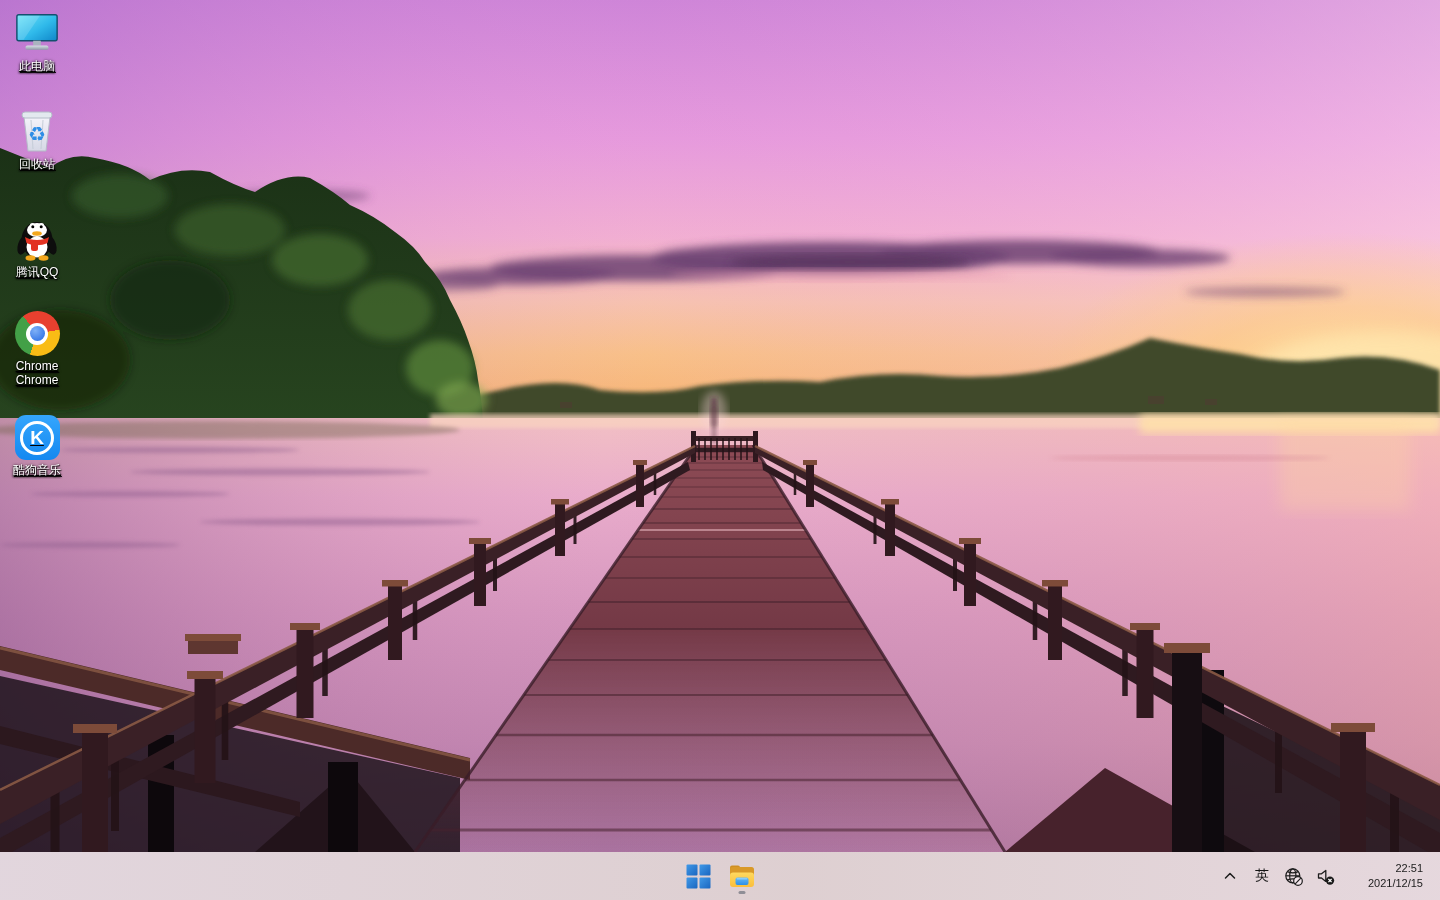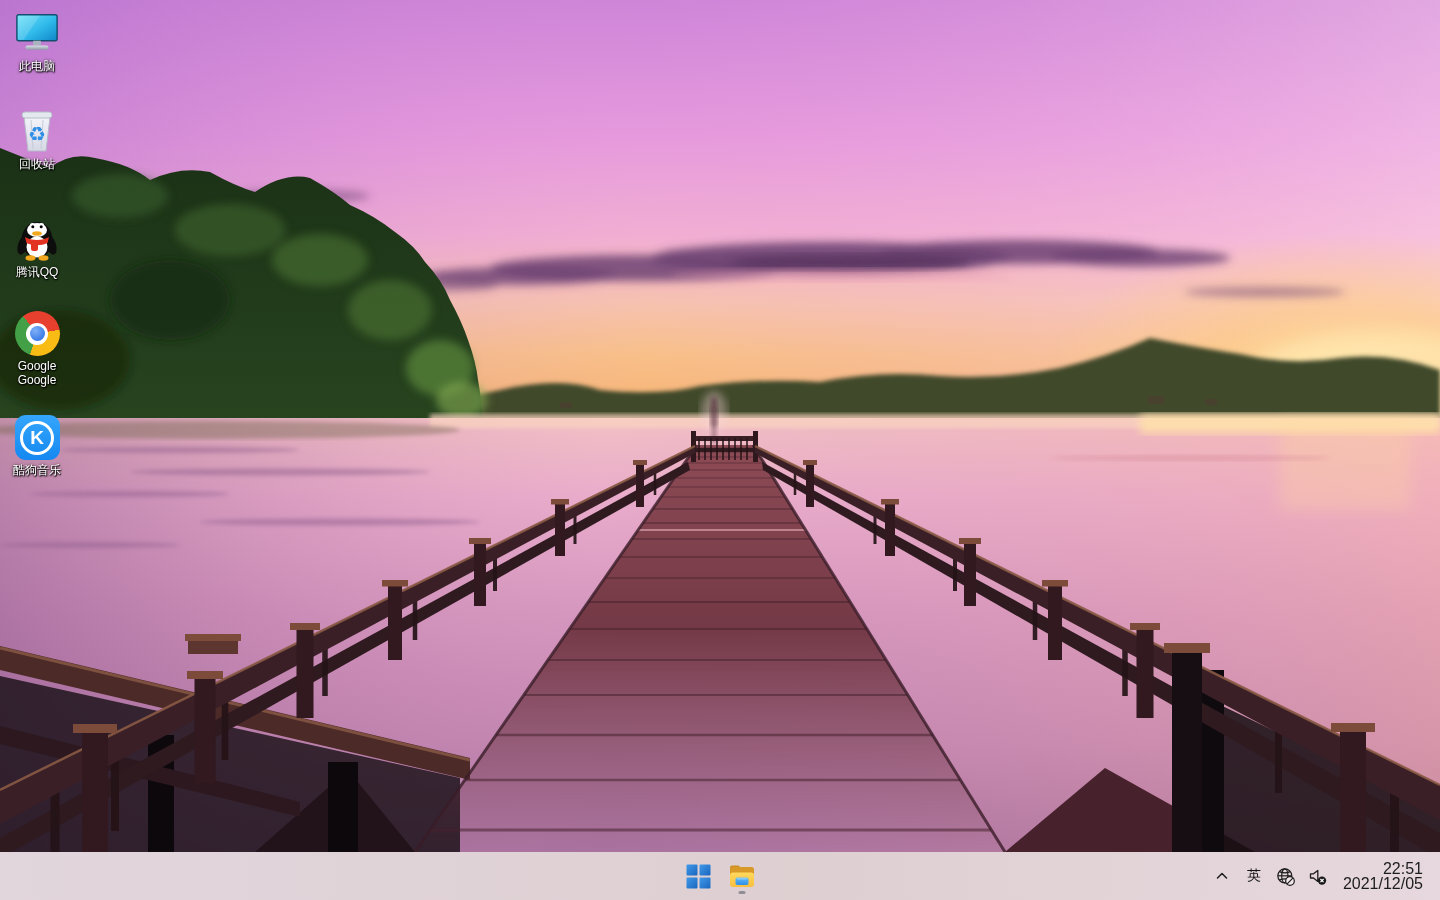--- a/index.html
+++ b/index.html
@@ -1,21 +1,21 @@
 <!DOCTYPE html>
 <html><head>
 <meta charset="utf-8">
 <style>
   html,body{margin:0;padding:0;width:1440px;height:900px;overflow:hidden;
     font-family:"Liberation Sans","DejaVu Sans",sans-serif;-webkit-font-smoothing:antialiased;}
   .screen{position:relative;width:1440px;height:900px;background:#000;}
   .wallpaper{position:absolute;inset:0;z-index:0;}
   
   .desk-icon{position:absolute;left:0;width:74px;display:flex;flex-direction:column;
-    align-items:center;gap:3px;cursor:pointer;z-index:2;}
+    align-items:center;gap:3px;cursor:pointer;z-index:2;text-decoration:underline;}
   .desk-icon .art{height:48px;display:flex;align-items:flex-end;justify-content:center;}
   .desk-label{color:#fff;font-size:12px;line-height:14px;text-align:center;max-width:74px;
     text-shadow:0 1px 2px rgba(0,0,0,.95),1px 1px 1px rgba(0,0,0,.85),0 0 3px rgba(0,0,0,.7);}
   
   .chrome-icon{width:45px;height:45px;border-radius:50%;position:relative;
     background:conic-gradient(from -40deg,#e8402f 0 120deg,#f9bc15 120deg 240deg,#43a047 240deg 360deg);}
   .chrome-icon::before{content:"";position:absolute;left:50%;top:50%;width:22px;height:22px;
     margin:-11px 0 0 -11px;border-radius:50%;background:#fff;}
   .chrome-icon::after{content:"";position:absolute;left:50%;top:50%;width:15px;height:15px;
     margin:-7.5px 0 0 -7.5px;border-radius:50%;
@@ -33,21 +33,21 @@
     display:flex;align-items:center;gap:4px;}
   .tb-btn{width:40px;height:40px;border-radius:6px;display:flex;align-items:center;justify-content:center;
     position:relative;cursor:pointer;}
   .run-dash{position:absolute;bottom:2px;left:50%;transform:translateX(-50%);
     width:7px;height:3px;border-radius:2px;background:#8f8e96;}
   .tray{position:absolute;right:0;top:0;height:100%;display:flex;align-items:center;padding-right:13px;}
   .tray-btn{height:34px;min-width:26px;padding:0 3px;border-radius:5px;display:flex;align-items:center;
     justify-content:center;cursor:pointer;}
   .ime{font-size:14px;color:#141414;}
   .clock{display:flex;flex-direction:column;align-items:flex-end;justify-content:center;
-    font-size:16px;line-height:15px;color:#1c1c1c;margin-left:5px;cursor:pointer;
+    font-size:11px;line-height:15px;color:#1c1c1c;margin-left:22px;cursor:pointer;
     padding:2px 4px;border-radius:5px;}
 </style>
 </head>
 <body>
 
 <div class="screen">
 
   <svg class="wallpaper" width="1440" height="852" viewBox="0 0 1440 852" preserveAspectRatio="none">
     <defs>
       <linearGradient id="skyV" x1="0" y1="0" x2="0" y2="1">
@@ -356,21 +356,21 @@
         <ellipse cx="6.5" cy="21" rx="5" ry="2.8" fill="#f4a81d"></ellipse>
       </svg>
     </div>
     <div class="desk-label">腾讯QQ</div>
   </div>
 
   <div class="desk-icon" style="top:308px">
     <div class="art">
         <div class="chrome-icon"></div>
       </div>
-    <div class="desk-label">Google Google</div>
+    <div class="desk-label">Chrome Chrome</div>
   </div>
 
   <div class="desk-icon" style="top:412px">
     <div class="art">
       <div class="kugou-icon">
           <div class="kugou-ring">K</div>
         </div>
     </div>
     <div class="desk-label">酷狗音乐</div>
   </div>
@@ -438,17 +438,17 @@
       <div class="tray-btn">
         <svg width="19" height="19" viewBox="0 0 19 19">
           <path d="M2.5,6.8 L5.5,6.8 L9.8,3.4 L9.8,14.4 L5.5,11 L2.5,11 Z" fill="none" stroke="#1d1d1d" stroke-width="1.3" stroke-linejoin="round"></path>
           <circle cx="14" cy="13.6" r="4.2" fill="#1a1a1a"></circle>
           <line x1="12.4" y1="12" x2="15.6" y2="15.2" stroke="#fff" stroke-width="1.2"></line>
           <line x1="15.6" y1="12" x2="12.4" y2="15.2" stroke="#fff" stroke-width="1.2"></line>
         </svg>
       </div>
       <div class="clock">
         <span>22:51</span>
-        <span>2021/12/05</span>
+        <span>2021/12/15</span>
       </div>
     </div>
   </div>
 </div>
 
 </body></html>

